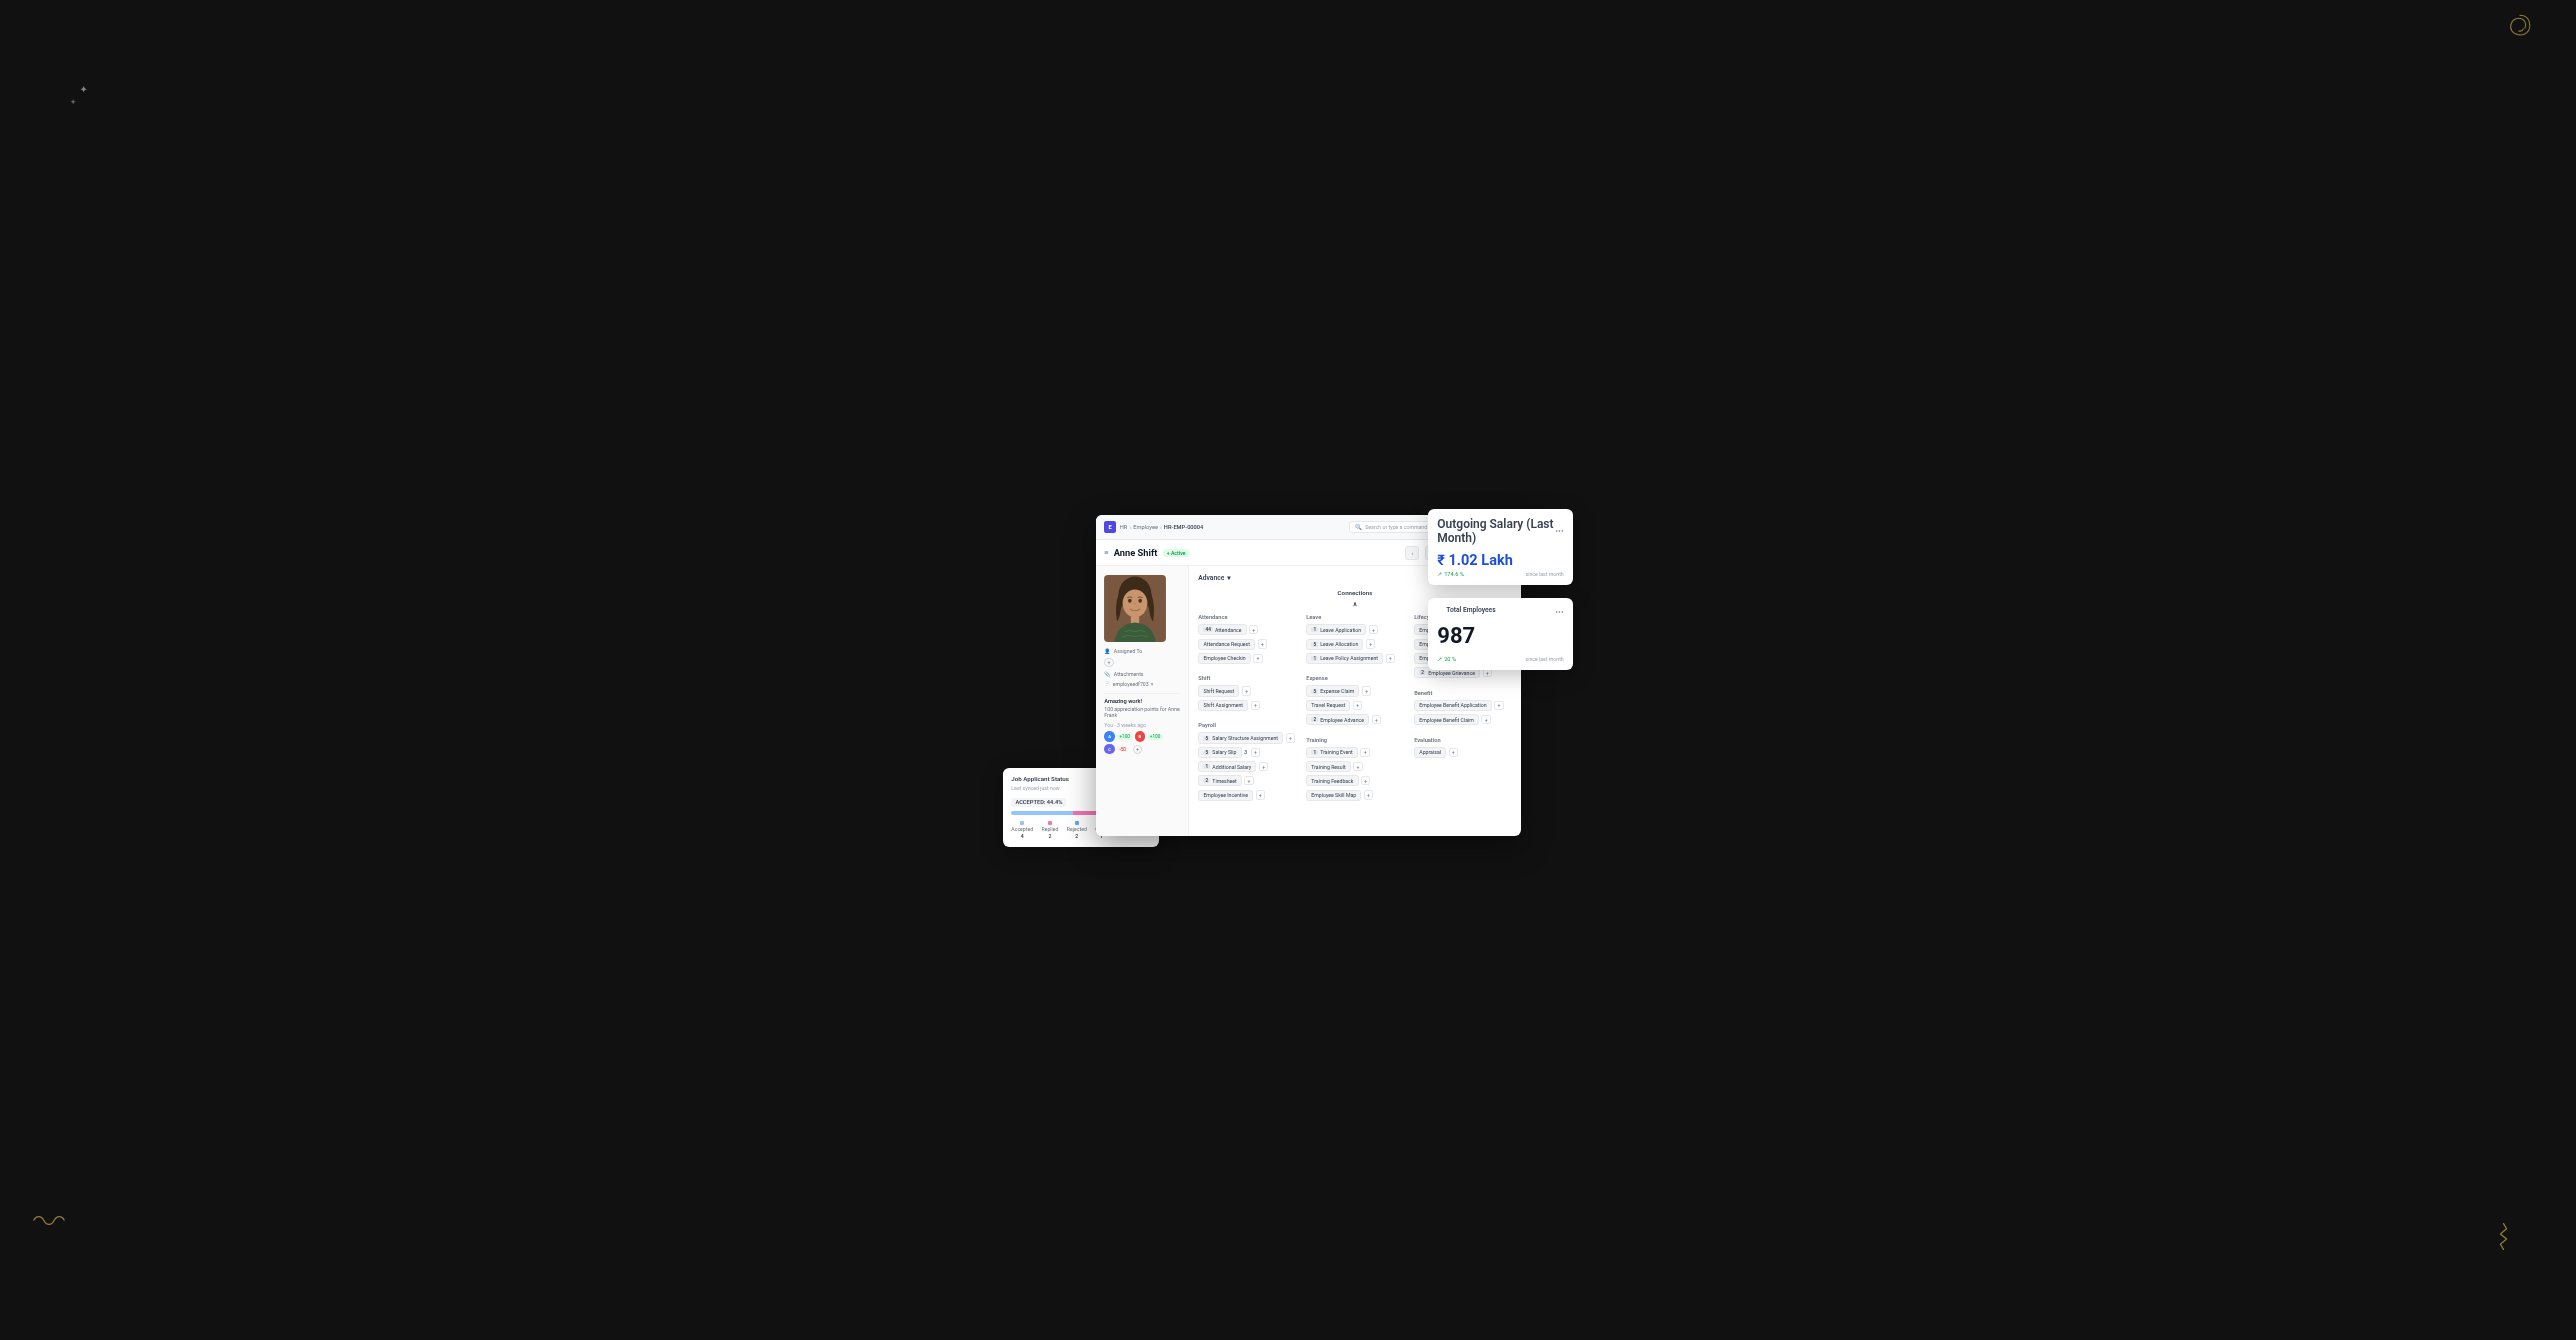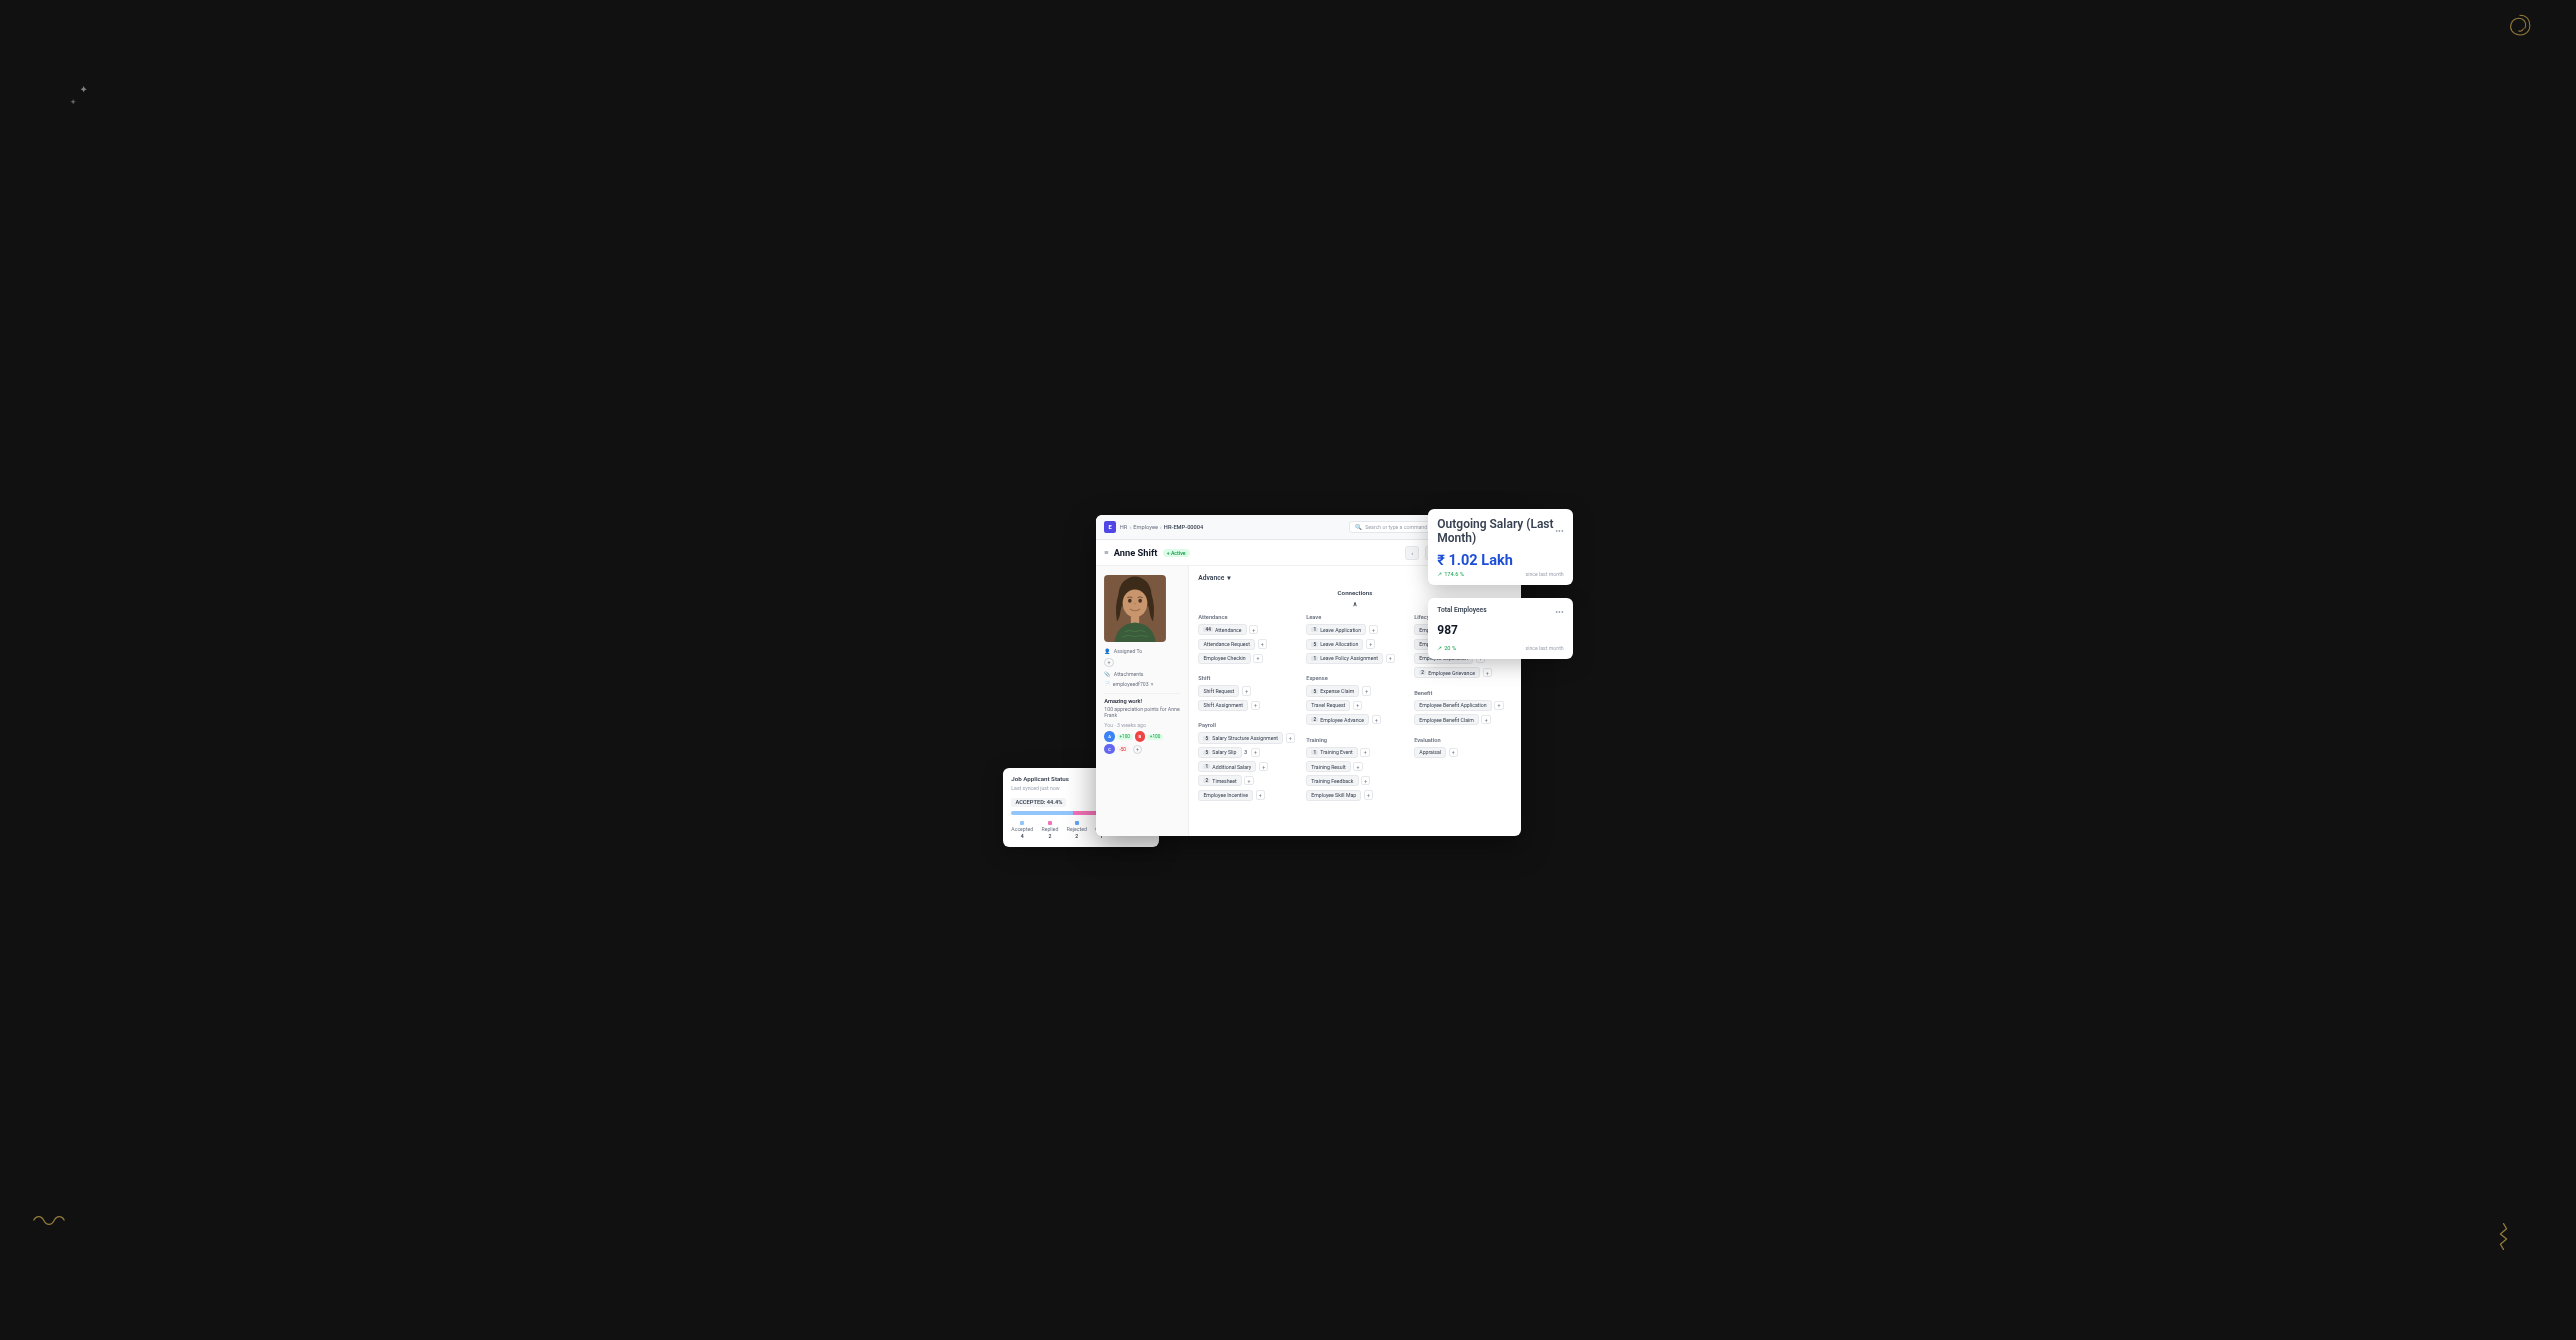--- a/index.html
+++ b/index.html
@@ -314,21 +314,21 @@
       position: absolute;
       top: 104px;
       right: 0px;
       width: 145px;
       background: #fff;
       border-radius: 6.2px;
       box-shadow: 0 5.2px 21px rgba(0,0,0,0.25);
       padding: 8.3px 9.3px;
     }
     .employees-title { font-size: 6.7px; font-weight: 600; color: #374151; margin-bottom: 5.2px; }
-    .employees-count { font-size: 12px; font-weight: 700; color: #111827; margin-bottom: 8px; }
+    .employees-count { font-size: 22px; font-weight: 700; color: #111827; margin-bottom: 8px; }
     .employees-change {
       display: flex; align-items: center; gap: 2.1px;
       font-size: 5.7px; color: #16a34a;
     }
 
     
     .applicant-card {
       position: absolute;
       bottom: 0px;
       left: 0px;
@@ -802,21 +802,21 @@
     <div style="display:flex;align-items:center;justify-content:space-between;">
       <div class="salary-change">
         <span style="color:#16a34a;">↗</span>
         <span>174.6 %</span>
       </div>
       <div class="salary-since">since last month</div>
     </div>
   </div>
 
   <div class="employees-card">
-    <div style="display:flex;align-items:center;justify-content:space-between;margin-bottom:4.1px;">
+    <div style="display:flex;align-items:center;justify-content:space-between;margin-bottom:4.1px;margin-left:9px;">
       <span class="employees-title">Total Employees</span>
       <span class="more-icon">•••</span>
     </div>
     <div class="employees-count">987</div>
     <div style="display:flex;align-items:center;justify-content:space-between;">
       <div class="employees-change">
         <span style="color:#16a34a;">↗</span>
         <span>20 %</span>
       </div>
       <div class="salary-since">since last month</div>

